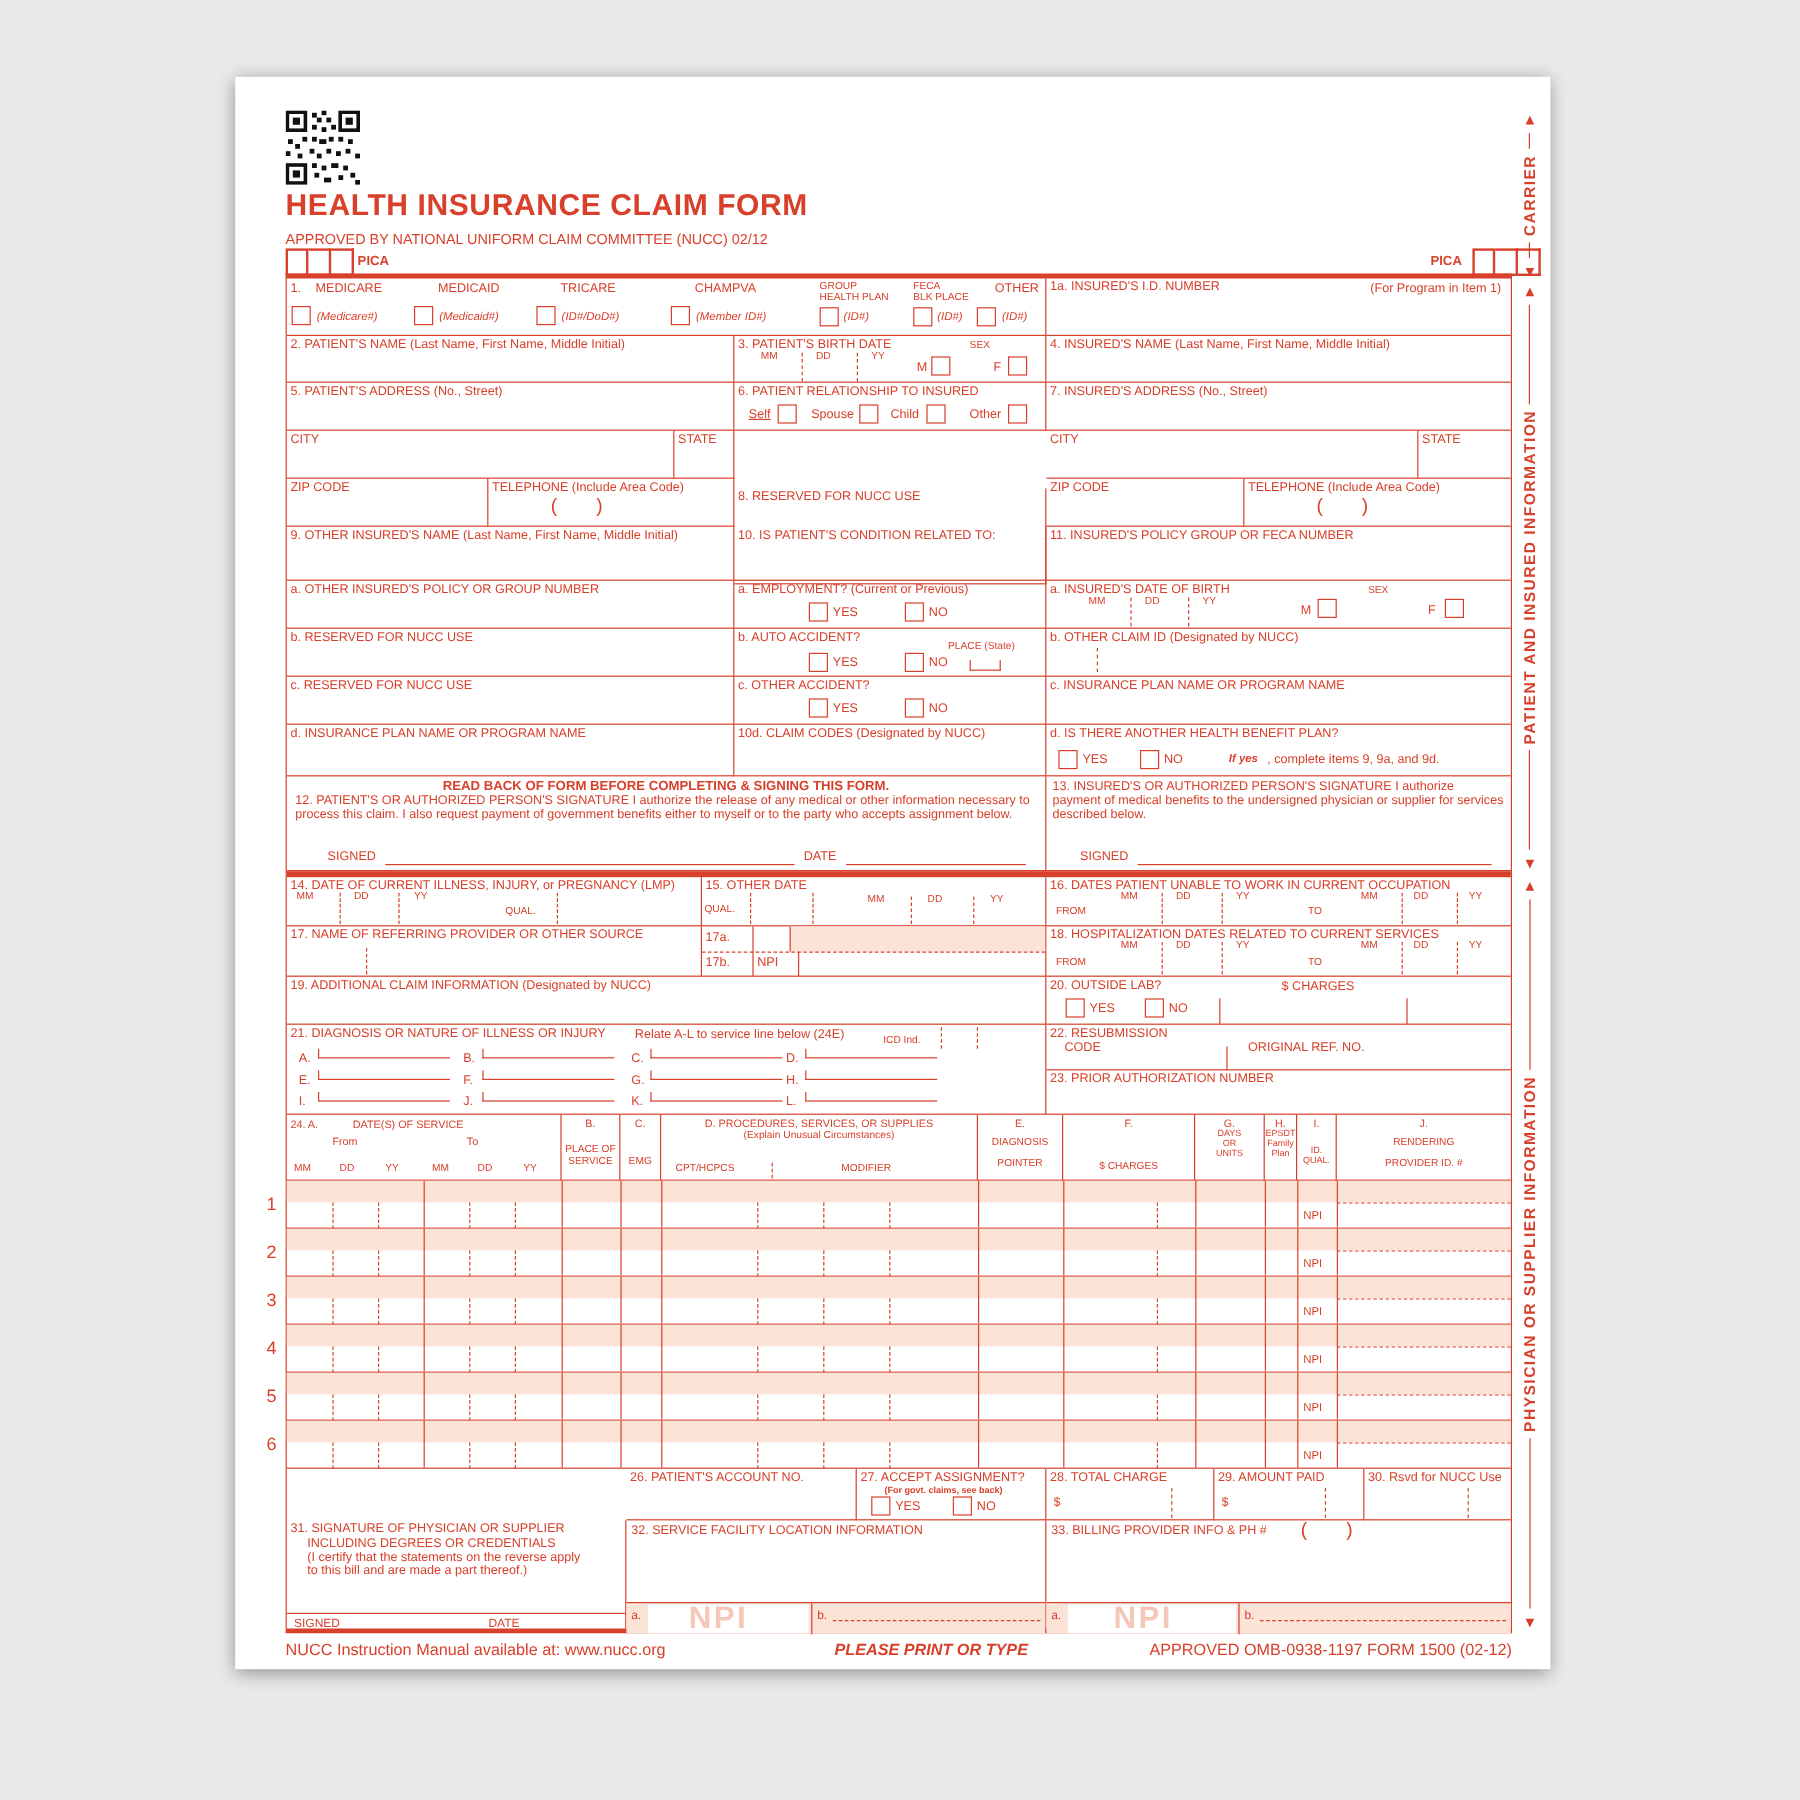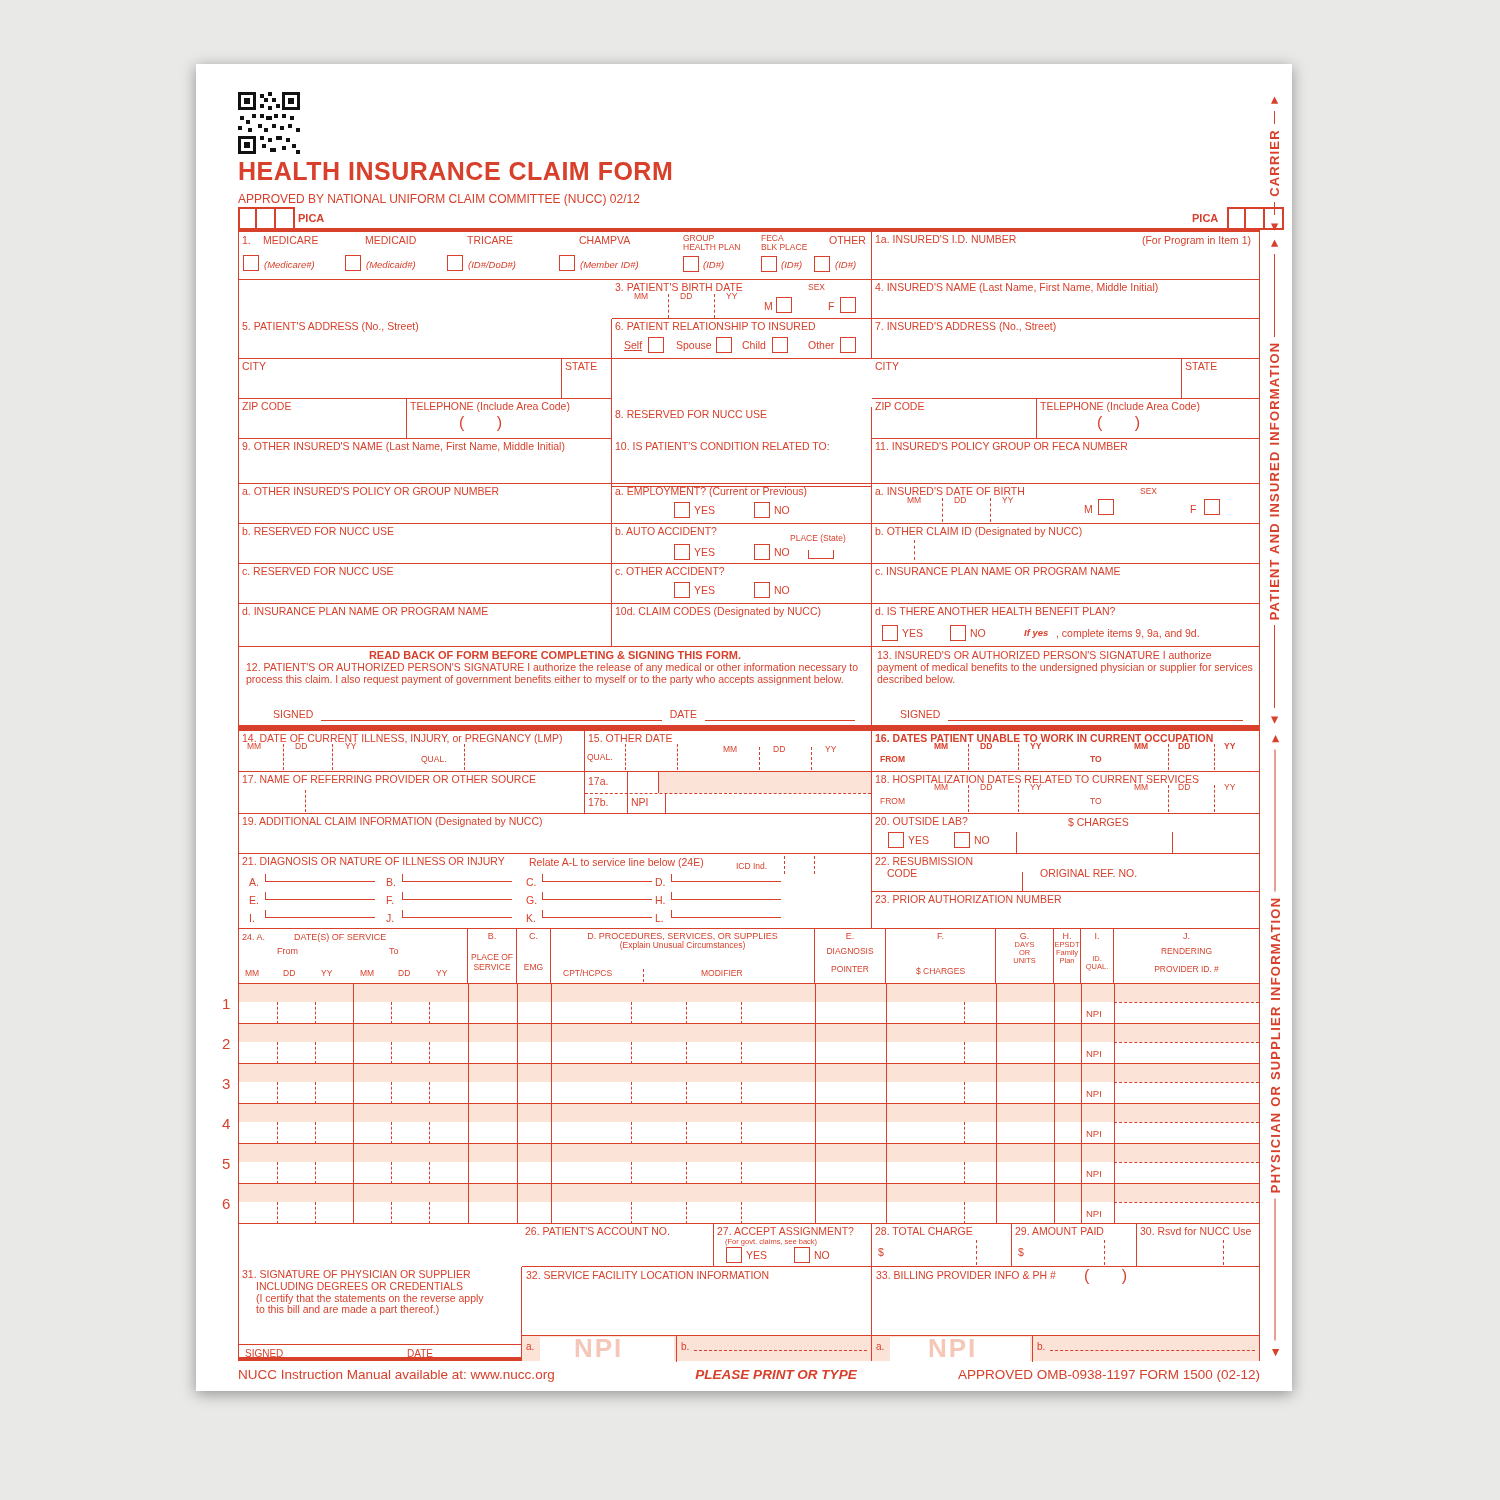--- a/index.html
+++ b/index.html
@@ -153,20 +153,23 @@
       <span class="abs it" style="left:542px;top:28px;">(ID#)</span>
       <span class="abs" style="left:590px;top:3px;">OTHER</span>
       <span class="cb" style="left:575px;top:24px;"></span>
       <span class="abs it" style="left:596px;top:28px;">(ID#)</span>
     </div>
     <div class="c bb" style="left:633px;top:0;width:387px;height:48px;">
       <span>1a. INSURED'S I.D. NUMBER</span>
       <span class="abs" style="right:8px;top:3px;">(For Program in Item 1)</span>
     </div>
 
+    <div class="c br bb" style="left:0;top:48px;width:373px;height:39px;">
+      <span>2. PATIENT'S NAME (Last Name, First Name, Middle Initial)</span>
+    </div>
     <div class="c br bb" style="left:373px;top:48px;width:260px;height:39px;">
       <span>3. PATIENT'S BIRTH DATE</span>
       <span class="abs sm" style="left:22px;top:12px;">MM</span>
       <span class="abs sm" style="left:68px;top:12px;">DD</span>
       <span class="abs sm" style="left:114px;top:12px;">YY</span>
       <span class="dv" style="left:56px;top:14px;height:24px;"></span>
       <span class="dv" style="left:102px;top:14px;height:24px;"></span>
       <span class="abs sm" style="left:196px;top:3px;">SEX</span>
       <span class="abs" style="left:152px;top:21px;">M</span>
       <span class="cb" style="left:164px;top:17px;"></span>
@@ -346,21 +349,21 @@
       <span>15. OTHER DATE</span>
       <span class="abs sm" style="left:2px;top:22px;">QUAL.</span>
       <span class="dv" style="left:40px;top:13px;height:26px;"></span>
       <span class="dv" style="left:92px;top:13px;height:26px;"></span>
       <span class="abs sm" style="left:138px;top:14px;">MM</span>
       <span class="abs sm" style="left:188px;top:14px;">DD</span>
       <span class="abs sm" style="left:240px;top:14px;">YY</span>
       <span class="dv" style="left:174px;top:16px;height:23px;"></span>
       <span class="dv" style="left:226px;top:16px;height:23px;"></span>
     </div>
-    <div class="c bb" style="left:633px;top:499px;width:387px;height:41px;font-weight:bold;">
+    <div class="c bb" style="left:633px;top:499px;width:387px;height:41px;">
       <span>16. DATES PATIENT UNABLE TO WORK IN CURRENT OCCUPATION</span>
       <span class="abs sm" style="left:62px;top:11px;">MM</span>
       <span class="abs sm" style="left:108px;top:11px;">DD</span>
       <span class="abs sm" style="left:158px;top:11px;">YY</span>
       <span class="abs sm" style="left:262px;top:11px;">MM</span>
       <span class="abs sm" style="left:306px;top:11px;">DD</span>
       <span class="abs sm" style="left:352px;top:11px;">YY</span>
       <span class="abs sm" style="left:8px;top:24px;">FROM</span>
       <span class="abs sm" style="left:218px;top:24px;">TO</span>
       <span class="dv" style="left:96px;top:13px;height:26px;"></span><span class="dv" style="left:146px;top:13px;height:26px;"></span>
@@ -648,21 +651,21 @@
     <span class="dh" style="left:875px;right:0;top:18px;"></span>
     <span class="npi-sm" style="left:847px;top:24px;">NPI</span>
   </div>
 </div>
 
     <div class="c br bb" style="left:283px;top:992px;width:192px;height:43px;">
       <span>26. PATIENT'S ACCOUNT NO.</span>
     </div>
     <div class="c br bb" style="left:475px;top:992px;width:158px;height:43px;">
       <span>27. ACCEPT ASSIGNMENT?</span>
-      <span class="lab tiny" style="margin-left:8px;">(For govt. claims, see back)</span>
+      <span class="lab tiny" style="margin-left:20px;font-weight:bold;">(For govt. claims, see back)</span>
       <span class="cb" style="left:12px;top:23px;"></span>
       <span class="abs" style="left:32px;top:26px;">YES</span>
       <span class="cb" style="left:80px;top:23px;"></span>
       <span class="abs" style="left:100px;top:26px;">NO</span>
     </div>
     <div class="c br bb" style="left:633px;top:992px;width:140px;height:43px;">
       <span>28. TOTAL CHARGE</span>
       <span class="abs" style="left:6px;top:23px;">$</span>
       <span class="dv" style="left:104px;top:16px;height:25px;"></span>
     </div>

